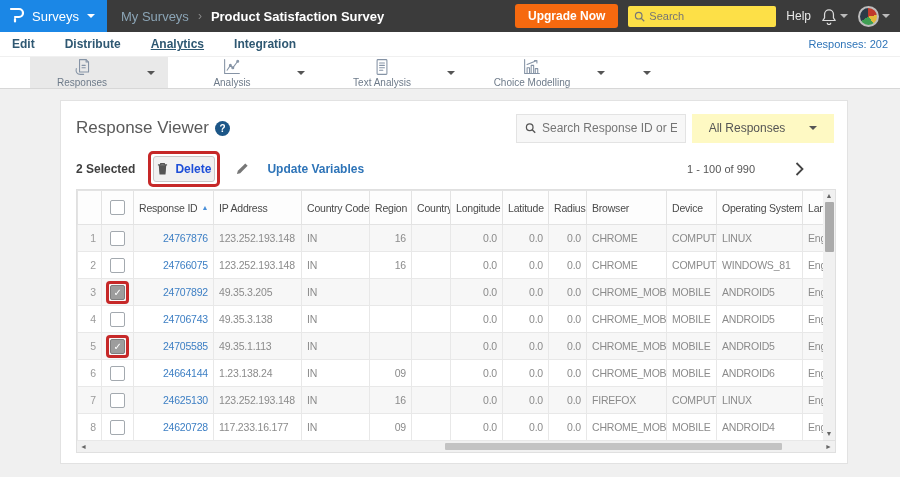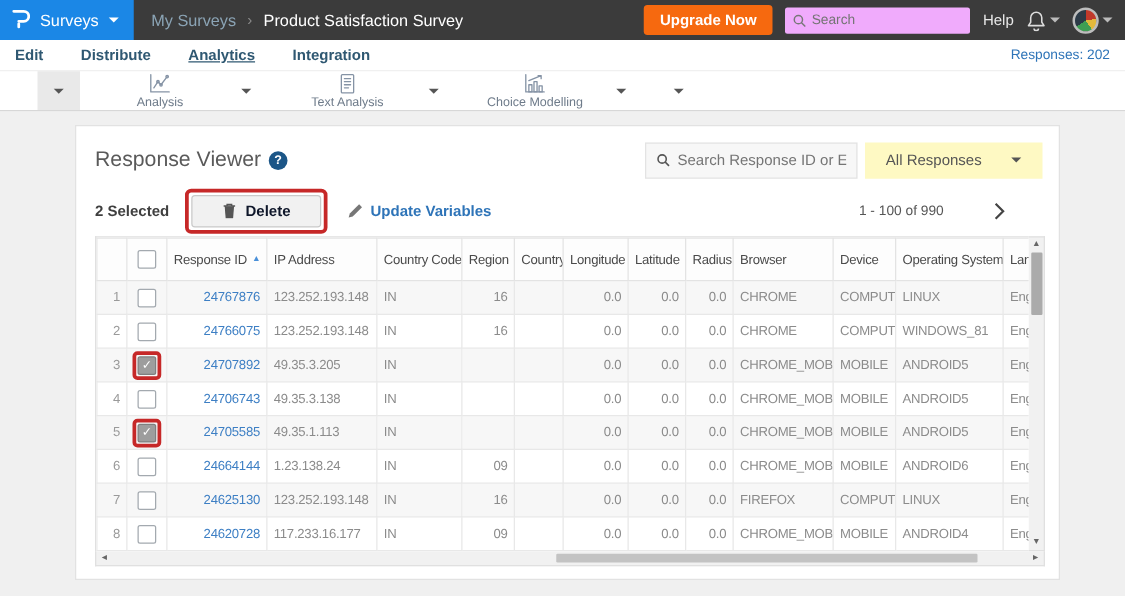--- a/index.html
+++ b/index.html
@@ -10,25 +10,25 @@
   .top-bar { height:32px; background:#3b3b3b; display:flex; align-items:center; }
   .brand { height:32px; background:#1b87e6; display:flex; align-items:center;
     padding:0 12px 0 8px; gap:8px; color:#fff; }
   .brand-label { font-size:13px; color:#fff; }
   .caret { width:0; height:0; border-left:4px solid transparent; border-right:4px solid transparent;
     border-top:4px solid #fff; display:inline-block; }
   .caret.dark { border-top-color:#555; }
   .breadcrumb { display:flex; align-items:center; gap:9px; margin-left:14px; font-size:13px; }
   .bc-parent { color:#8ba4b5; cursor:pointer; }
   .bc-sep { color:#8a8a8a; font-size:12px; }
-  .bc-current { color:#ffffff; }
+  .bc-current { color:#ffffff;font-weight:bold; }
   .top-right { margin-left:auto; display:flex; align-items:center; gap:10px; padding-right:10px; }
   .upgrade-btn { background:#f6690f; color:#fff; font-size:12px; font-weight:bold;
     padding:5px 13px; border:none; border-radius:3px; cursor:pointer; }
-  .top-search { background:#f0abfc; border-radius:2px; height:21px; width:148px;
+  .top-search { background:#fde047; border-radius:2px; height:21px; width:148px;
     display:flex; align-items:center; padding:0 6px; gap:4px; }
   .top-search input { border:none; outline:none; font-size:11px; width:110px; color:#444;
     font-family:"Liberation Sans", sans-serif; background:transparent; }
   .help-label { color:#e8e8e8; font-size:12px; cursor:pointer;text-align:center; }
   .icon-group { display:flex; align-items:center; gap:3px; cursor:pointer; }
   .avatar { width:21px; height:21px; border-radius:50%; border:2px solid #bdbdbd;
     background:conic-gradient(#c0392b 0 22%, #e2b93b 22% 40%, #3f9e53 40% 66%, #2c3a47 66% 100%); }
 
   
   .nav-row { height:24px; background:#fff; display:flex; align-items:center; padding:0 12px; gap:30px; }
@@ -61,22 +61,22 @@
   .viewer-search input { border:none; outline:none; background:transparent; font-size:12px; width:135px;
     color:#555; font-family:"Liberation Sans", sans-serif; }
   .filter-dd { width:142px; height:29px; background:#fef9c3; display:flex; align-items:center;
     justify-content:center; gap:24px; font-size:12px; color:#555; cursor:pointer; }
 
   .actions-row { display:flex; align-items:center; margin-top:8px; height:36px; }
   .selected-label { font-size:12px; font-weight:bold; color:#3f3f3f; }
   .red-box { display:inline-flex; border:3px solid #c62828; border-radius:5px; padding:2px; }
   .red-box.btn-wrap { margin-left:13px; }
   .delete-btn { display:flex; gap:7px; background:#f1f1f1; border:1px solid #c9c9c9;
-    border-radius:3px; padding:5px 24px; font-size:12px; font-weight:bold; color:#0f172a; cursor:pointer; }
-  .update-vars { display:flex; align-items:flex-start; gap:5px; margin-left:16px; cursor:pointer;
+    border-radius:3px; padding:5px 3px; font-size:12px; font-weight:bold; color:#1d4ed8; cursor:pointer; }
+  .update-vars { display:flex; align-items:flex-start; gap:18px; margin-left:16px; cursor:pointer;
     font-size:12px; font-weight:bold; color:#2e74b8; }
   .pagination { margin-left:auto; font-size:11px; color:#555; }
   .next-arrow { margin:0 30px 0 40px; cursor:pointer; display:flex; align-items:center; }
 
   
   .table-outer { display:flex; margin-top:2px; width:760px; }
   .table-clip { width:747px; overflow:hidden; border-left:1px solid #e0e0e0; border-top:1px solid #e0e0e0; }
   table { border-collapse:collapse; table-layout:fixed; width:765px; }
   th { height:34px; background:#fdfdfd; border:1px solid #e3e3e3; font-size:10.5px; font-weight:normal;
     color:#4a4a4a; text-align:left; padding:0 5px; white-space:nowrap; overflow:hidden; letter-spacing:-0.2px; }
@@ -149,20 +149,29 @@
 <div class="nav-row">
   <span class="nav-item">Edit</span>
   <span class="nav-item">Distribute</span>
   <span class="nav-item active">Analytics</span>
   <span class="nav-item">Integration</span>
   <span class="nav-right">Responses: 202</span>
 </div>
 
 <div class="toolbar">
   <div class="tool-group active">
+    <div class="tool-main">
+      <svg class="ticon" width="20" height="18" viewBox="0 0 24 22">
+        <path d="M9 2 h8 l3 3 v12 h-11 z"></path>
+          <path d="M17 2 v3 h3"></path>
+        <path d="M5 13 c-1 4 1 7 5 7 h4"></path>
+          <path d="M12 9 h4 M12 12 h4"></path>
+      </svg>
+      <span class="tool-label">Responses</span>
+    </div>
     <span class="tool-caret">
         <span class="caret dark"></span>
       </span>
   </div>
   <div class="tool-group">
     <div class="tool-main">
       <svg class="ticon" width="20" height="18" viewBox="0 0 24 22">
         <path d="M3 2 v17 h18"></path>
           <path d="M6 15 l4 -6 l3 3 l6 -8"></path>
         <circle cx="10" cy="9" r="1.2"></circle>

